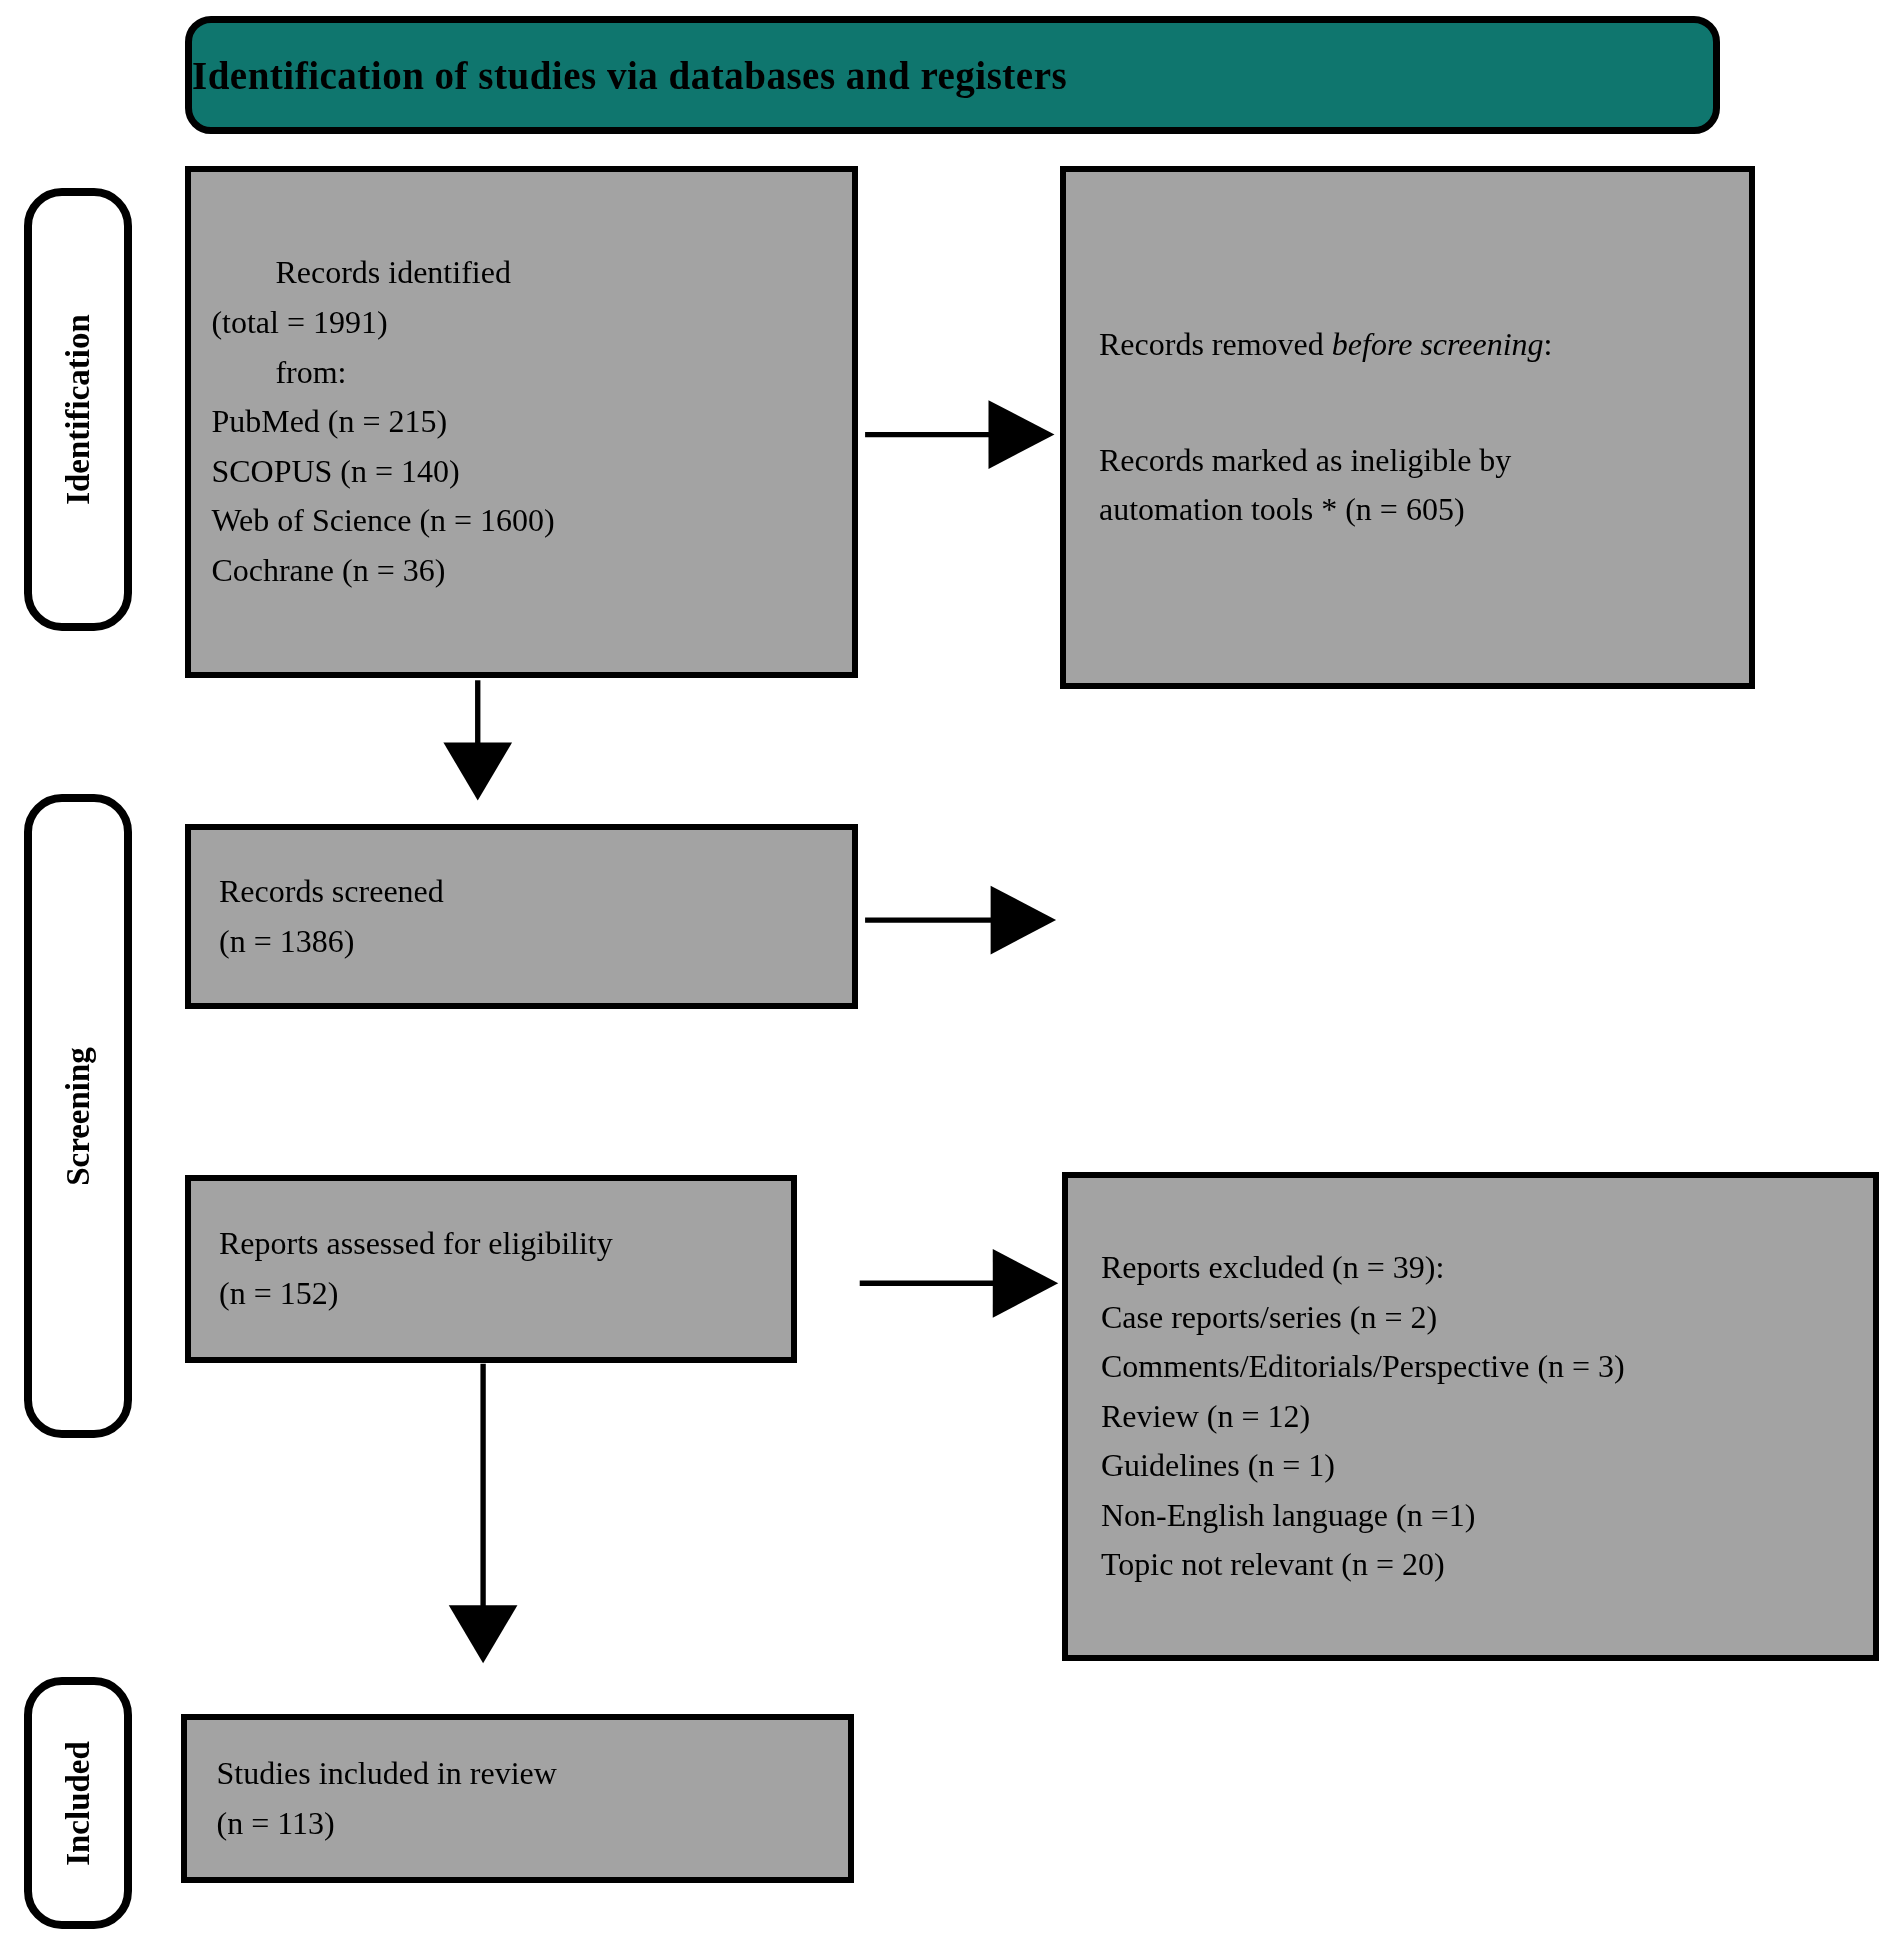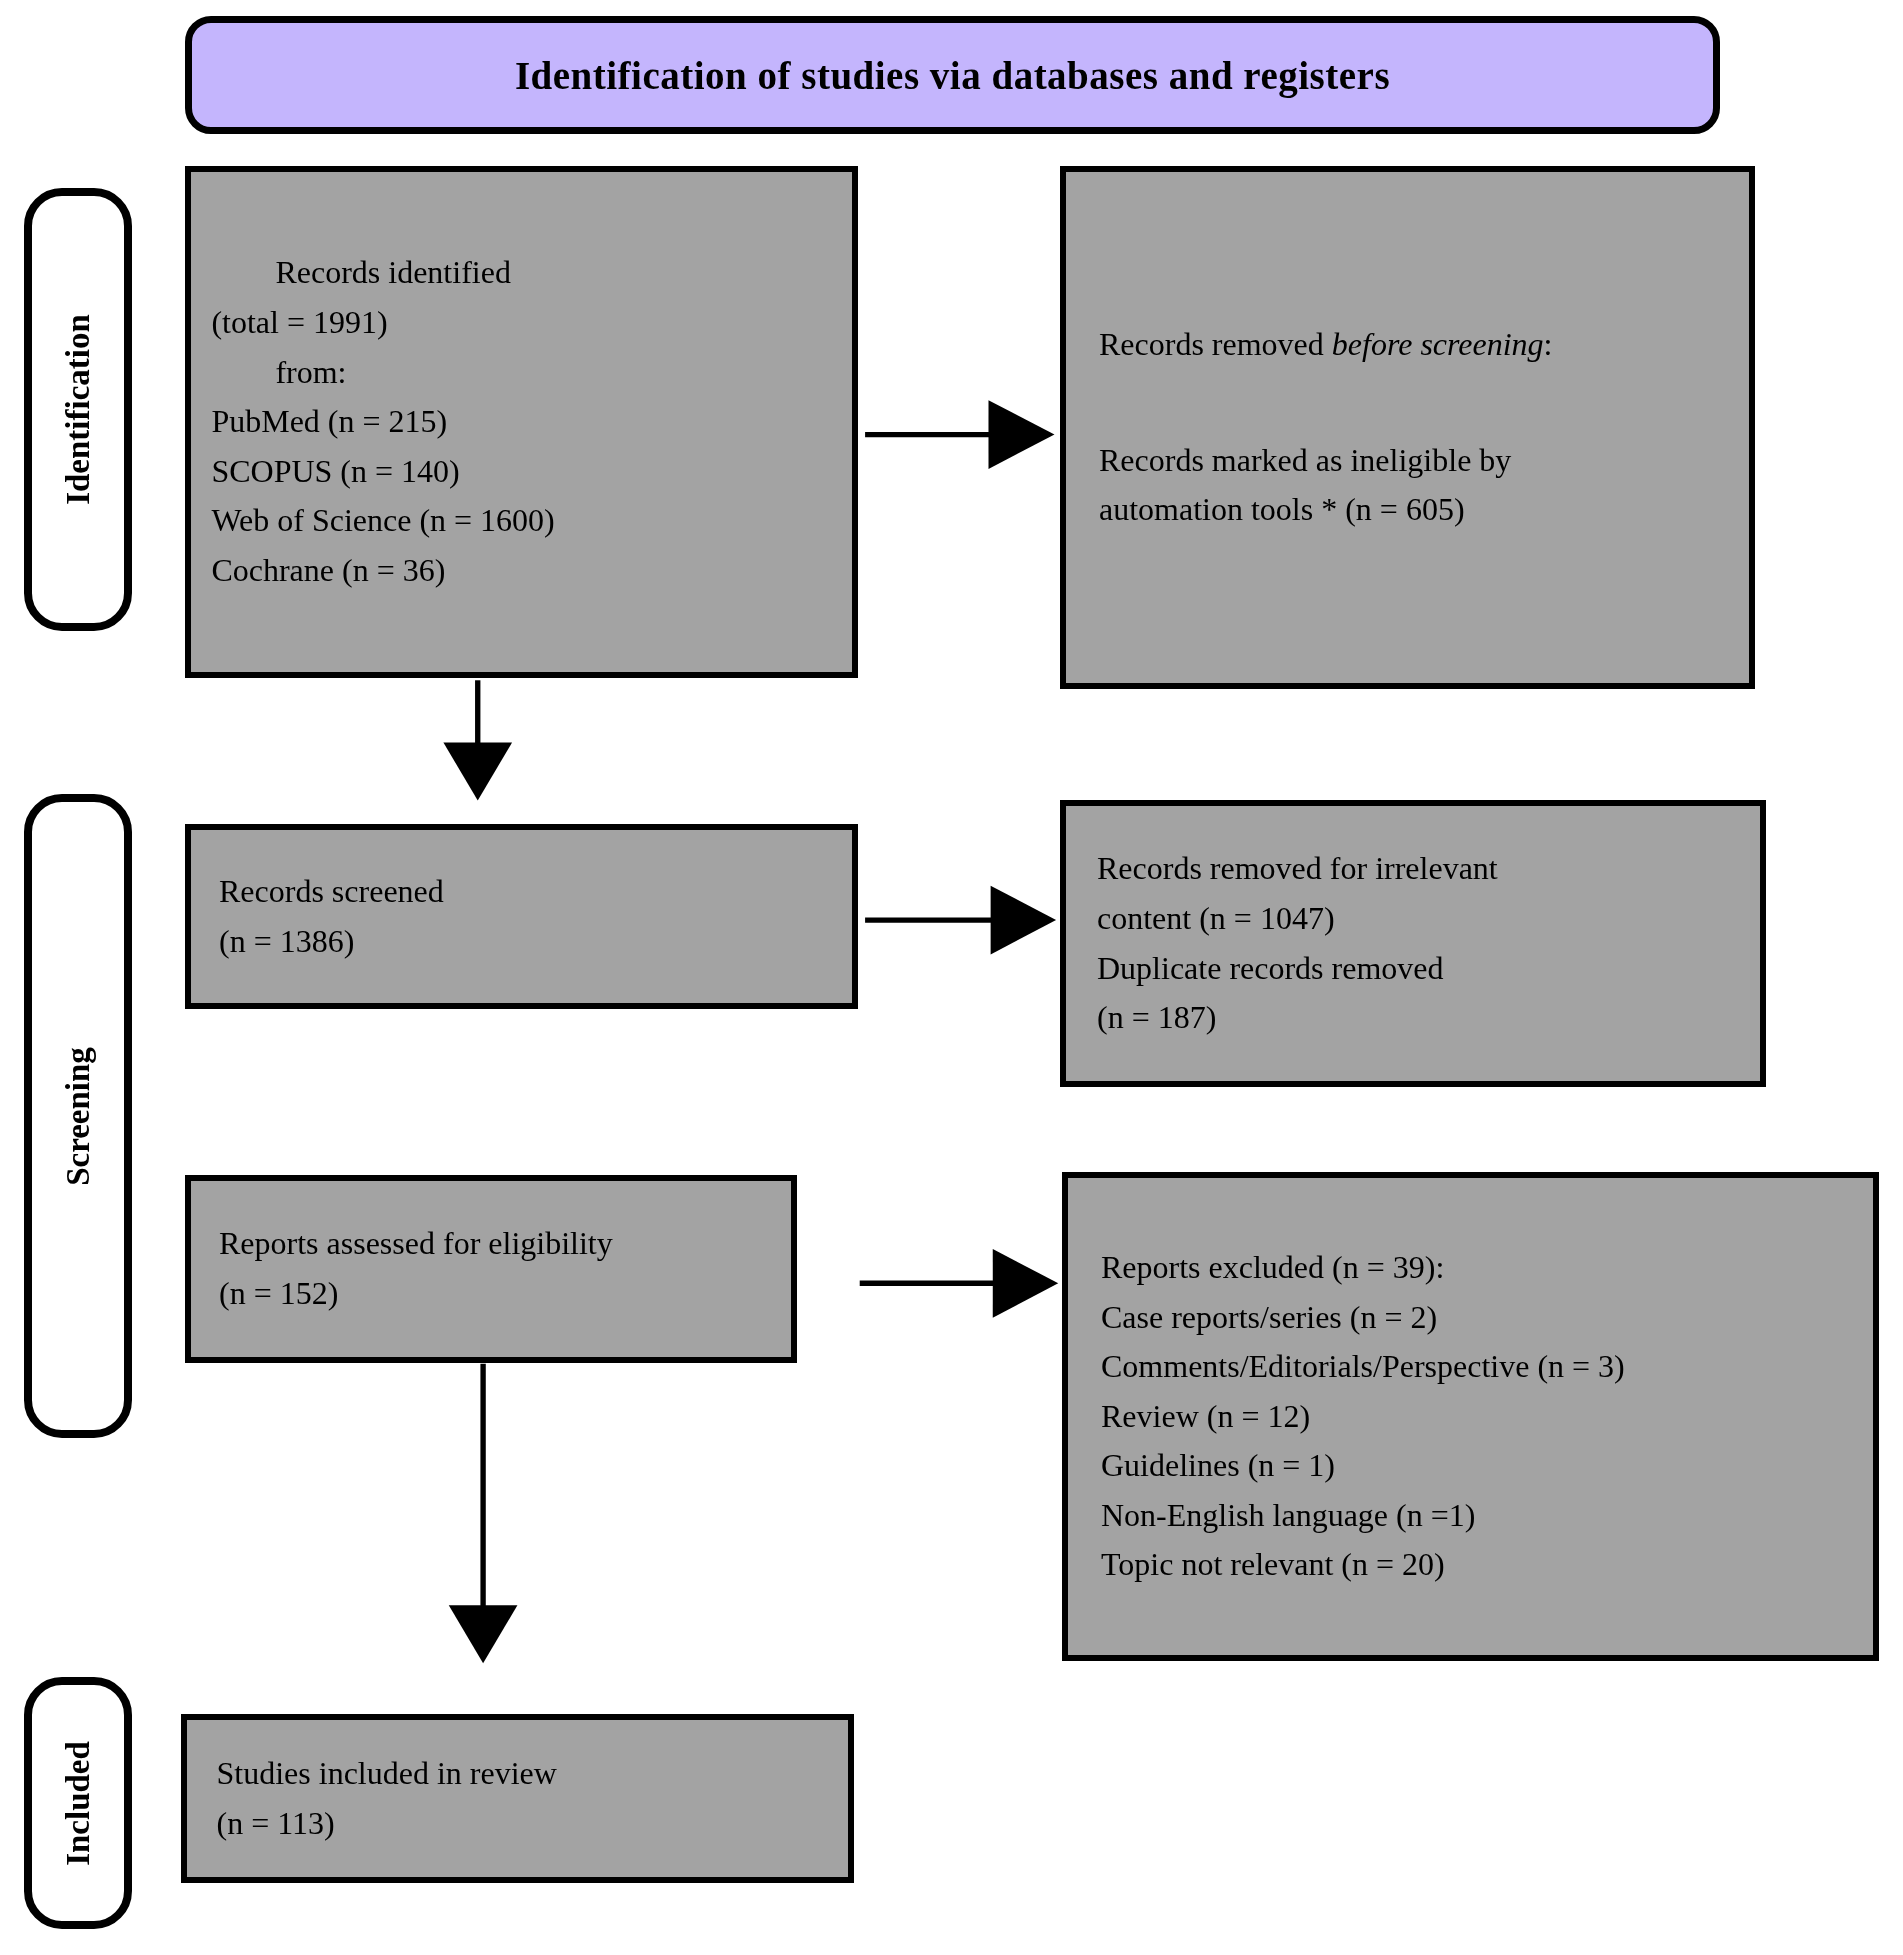--- a/index.html
+++ b/index.html
@@ -9,23 +9,23 @@
     height: 1955px;
     background: #ffffff;
     font-family: "Liberation Serif", "DejaVu Serif", serif;
     color: #000000;
   }
   .title-box {
     position: absolute;
     left: 185px; top: 16px; width: 1535px; height: 118px;
     border: 7.5px solid #000;
     border-radius: 26px;
-    display: flex; align-items: center; justify-content: center;
+    display: flex; align-items: center; 
     box-sizing: border-box;
-    background: #c4b5fd;
+    background: #0f766e;
   }
   .title-box .title-text {
     font-size: 39px;
     font-weight: bold;
     letter-spacing: 0.5px;
     white-space: nowrap;
   }
   .side-label {
     position: absolute;
     border: 8px solid #000;
@@ -105,26 +105,20 @@
     <p><span>Records removed </span><i>before screening</i><span>:</span></p>
     <p class="second-para">Records marked as ineligible by
 automation tools * (n = 605)</p>
   </div>
 
   <div class="box" id="box-screened">
     <div class="txt">Records screened
 (n = 1386)</div>
   </div>
 
-  <div class="box" id="box-removed-irrelevant">
-    <div class="txt">Records removed for irrelevant
-content (n = 1047)
-Duplicate records removed
-(n = 187)</div>
-  </div>
 
   <div class="box" id="box-assessed">
     <div class="txt">Reports assessed for eligibility
 (n = 152)</div>
   </div>
 
   <div class="box" id="box-excluded">
     <div class="txt">Reports excluded (n = 39):
 Case reports/series (n = 2)
 Comments/Editorials/Perspective (n = 3)

